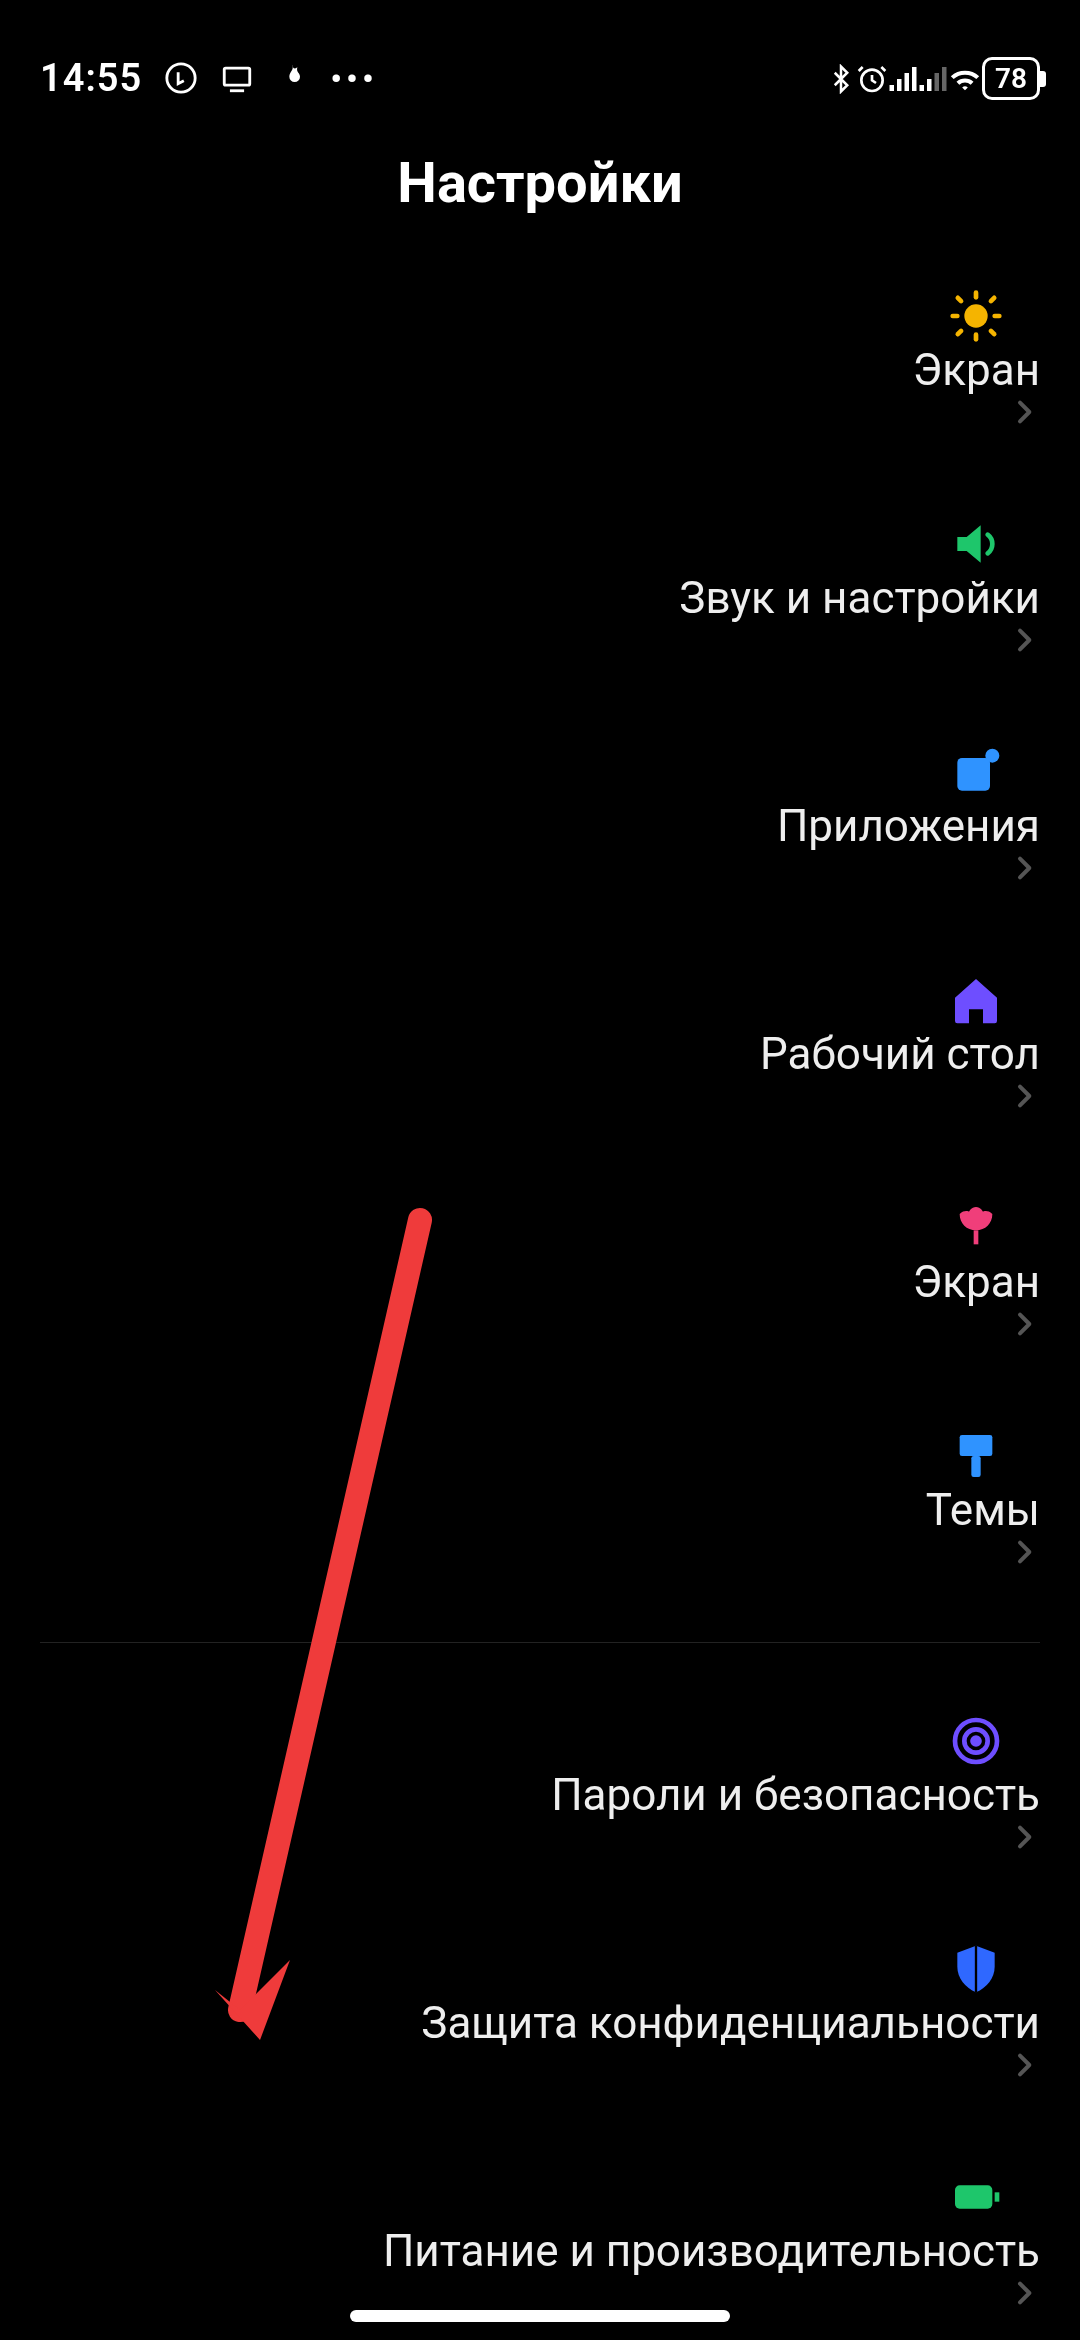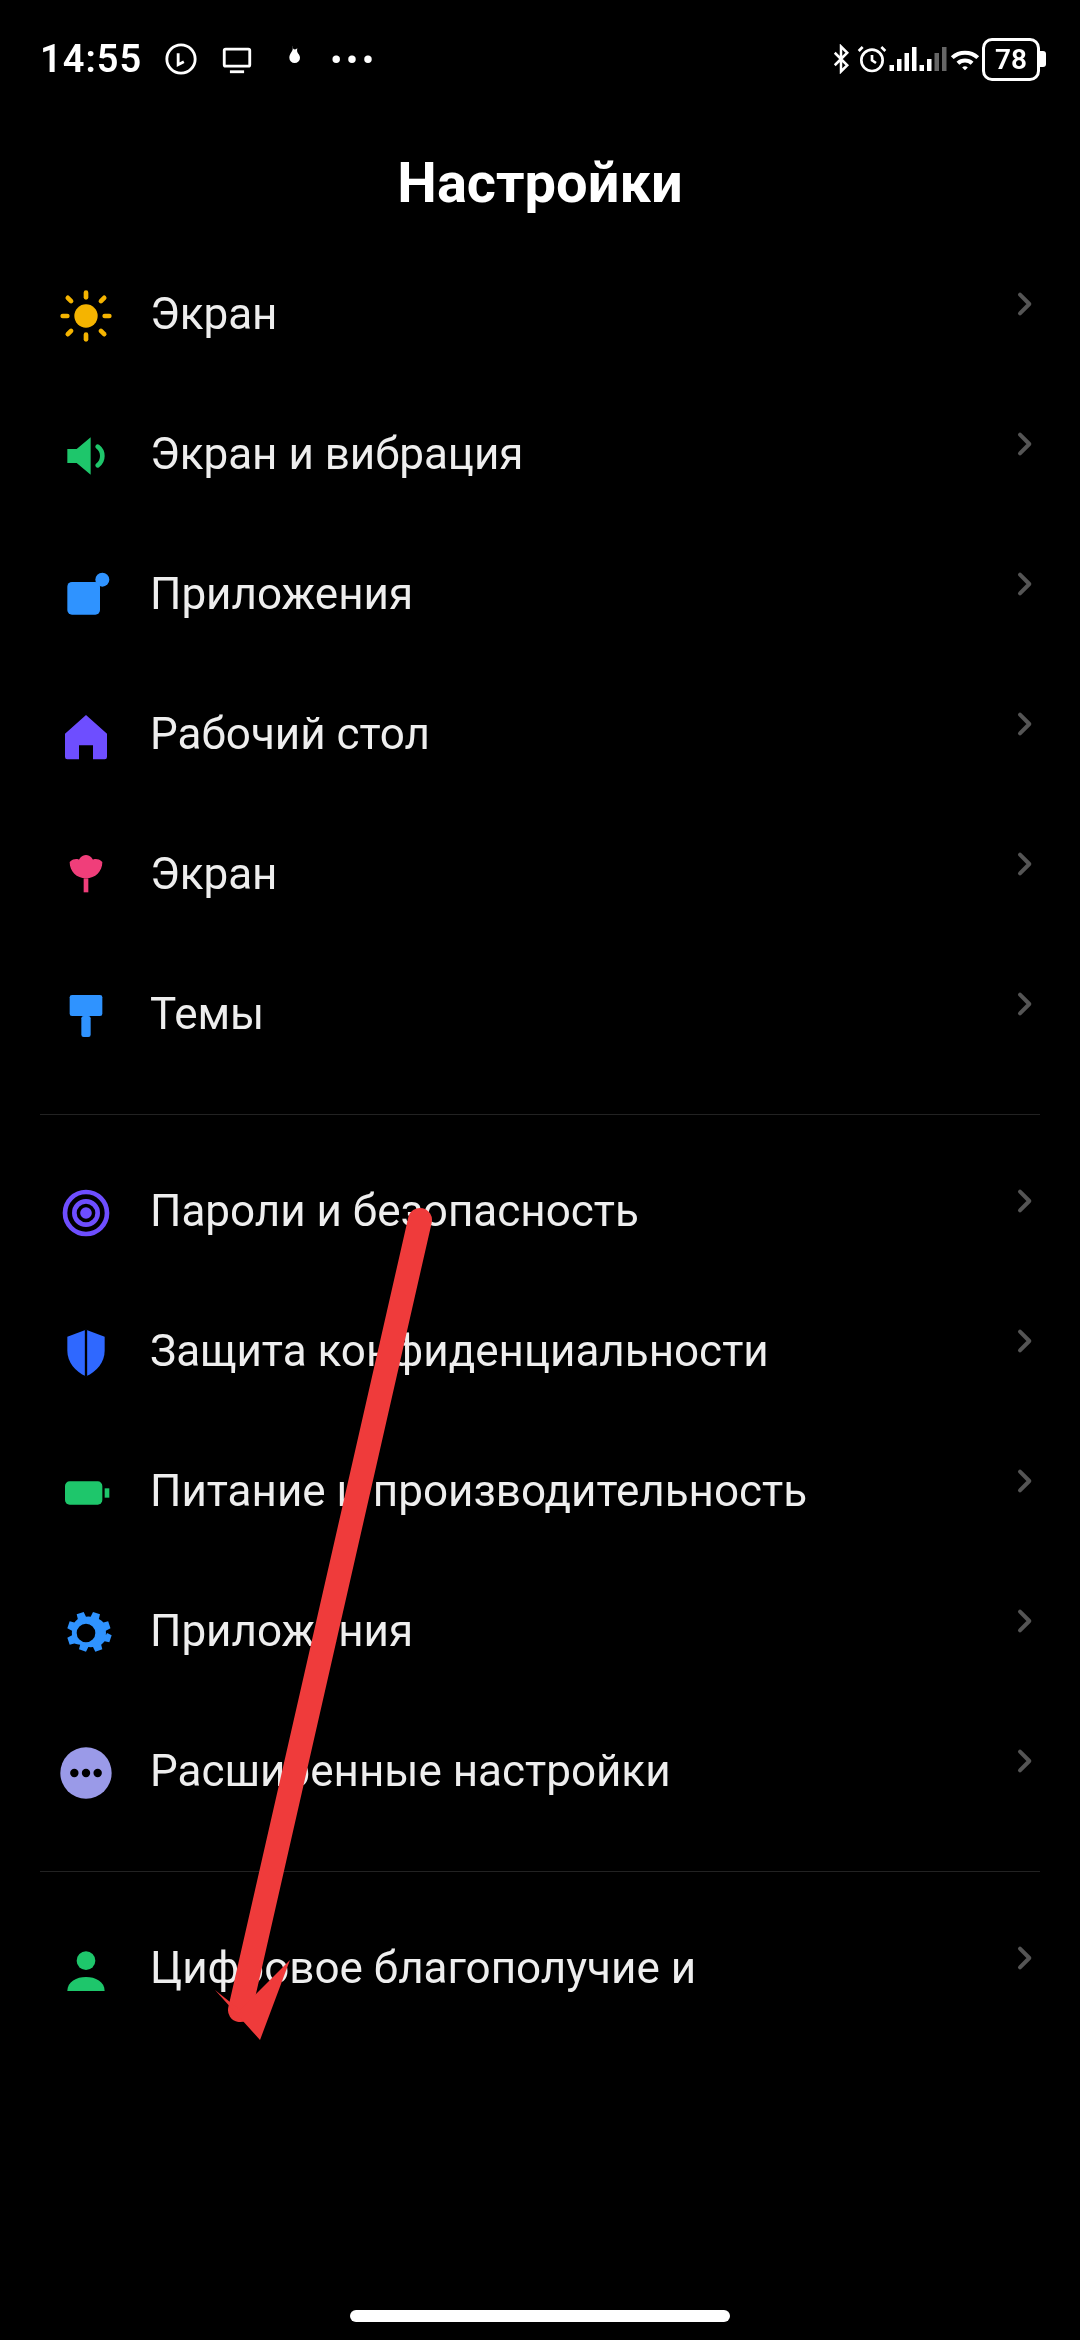--- a/index.html
+++ b/index.html
@@ -9,21 +9,21 @@
       background: #000;
       color: #fff;
       font-family: -apple-system, BlinkMacSystemFont, "Segoe UI", Roboto, sans-serif;
       overflow: hidden;
       position: relative;
     }
     
     .status-bar {
       display: flex;
       justify-content: space-between;
-      align-items: center;
+      align-items: flex-end;
       padding: 18px 40px 0 40px;
       height: 100px;
       font-size: 38px;
       font-weight: 500;
     }
     .status-left { display: flex; align-items: center; gap: 22px; }
     .status-right { display: flex; align-items: center; }
     .status-time { font-weight: 600; letter-spacing: 1px; }
     .status-icon { display: inline-flex; }
     .battery-box {
@@ -49,23 +49,24 @@
     .page-title {
       text-align: center;
       font-size: 56px;
       font-weight: 700;
       padding: 50px 0 30px 0;
     }
     
     .settings-list { padding: 0 40px; }
     .setting-row {
       display: flex;
-      align-items: flex-start;
+      align-items: flex-end;
       padding: 42px 0;
       cursor: pointer;
+      flex-direction: column;
     }
     .icon-slot {
       width: 110px;
       display: flex;
       align-items: center;
       justify-content: flex-start;
       padding-left: 18px;
     }
     .icon-slot svg { width: 56px; height: 56px; }
     .row-label {
@@ -187,21 +188,21 @@
           <polyline points="9 5 16 12 9 19"></polyline>
         </svg></div>
     </div>
     <div class="setting-row">
       <div class="icon-slot">
         <svg viewBox="0 0 24 24" fill="#1ec66b">
           <path d="M4 9v6h4l6 5V4L8 9H4z"></path>
           <path d="M17 8a5 5 0 010 8" fill="none" stroke="#1ec66b" stroke-width="2" stroke-linecap="round"></path>
         </svg>
       </div>
-      <div class="row-label">Экран и вибрация</div>
+      <div class="row-label">Звук и настройки</div>
       <div class="chevron"><svg viewBox="0 0 24 24" fill="none" stroke-width="3" stroke-linecap="round" stroke-linejoin="round">
           <polyline points="9 5 16 12 9 19"></polyline>
         </svg></div>
     </div>
     <div class="setting-row">
       <div class="icon-slot">
         <svg viewBox="0 0 24 24" fill="#2f93ff">
           <rect x="4" y="6" width="14" height="14" rx="2"></rect>
           <circle cx="19" cy="5" r="3" fill="#2f93ff"></circle>
         </svg>

